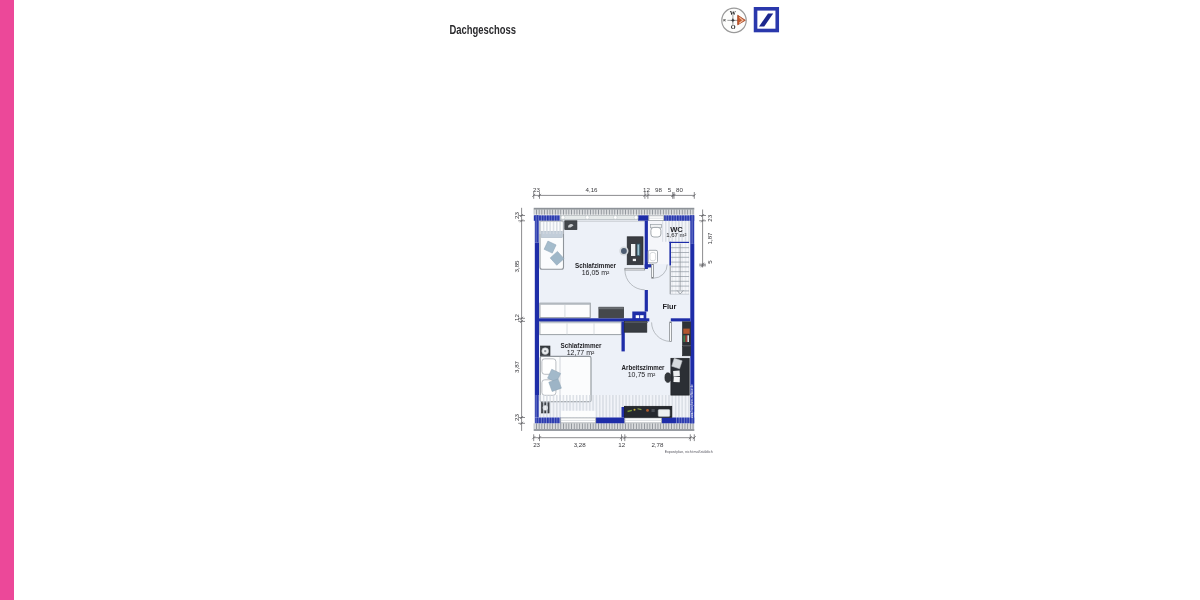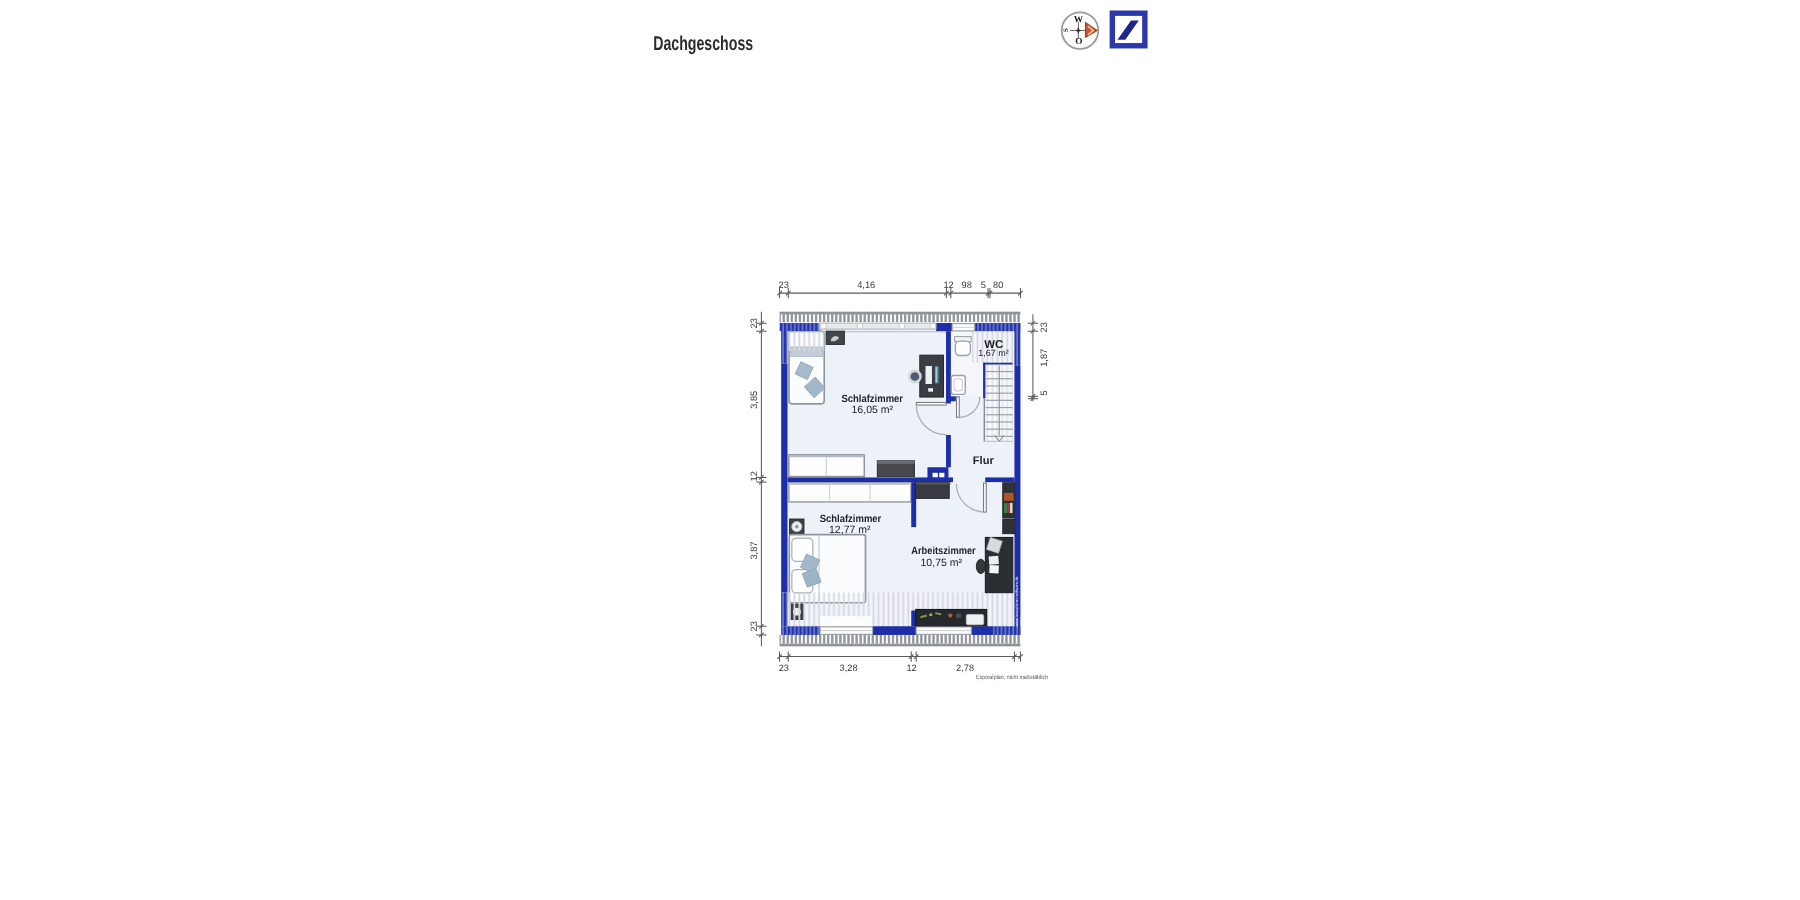--- a/index.html
+++ b/index.html
@@ -1,17 +1,17 @@
 <!DOCTYPE html>
 <html><head>
 <meta charset="utf-8">
 <style>
   html,body{margin:0;padding:0;background:#ffffff;}
-  .page{position:relative;width:972px;height:600px;background:#5eead4;overflow:hidden;
-        font-family:"Liberation Sans",sans-serif;}
+  .page{position:relative;width:972px;height:600px;background:#ec4899;overflow:hidden;
+        font-family:"Liberation Sans",sans-serif;padding-left:14px;}
 </style>
 </head>
 <body>
 <div class="page">
 <svg width="1200" height="600" viewBox="0 0 1200 600" xmlns="http://www.w3.org/2000/svg">
 <defs>
   <pattern id="pWall" width="2.6" height="6" patternUnits="userSpaceOnUse">
     <rect width="2.6" height="6" fill="#2434ac"></rect>
     <rect x="1.6" width="0.9" height="6" fill="#7b88ce"></rect>
   </pattern>

